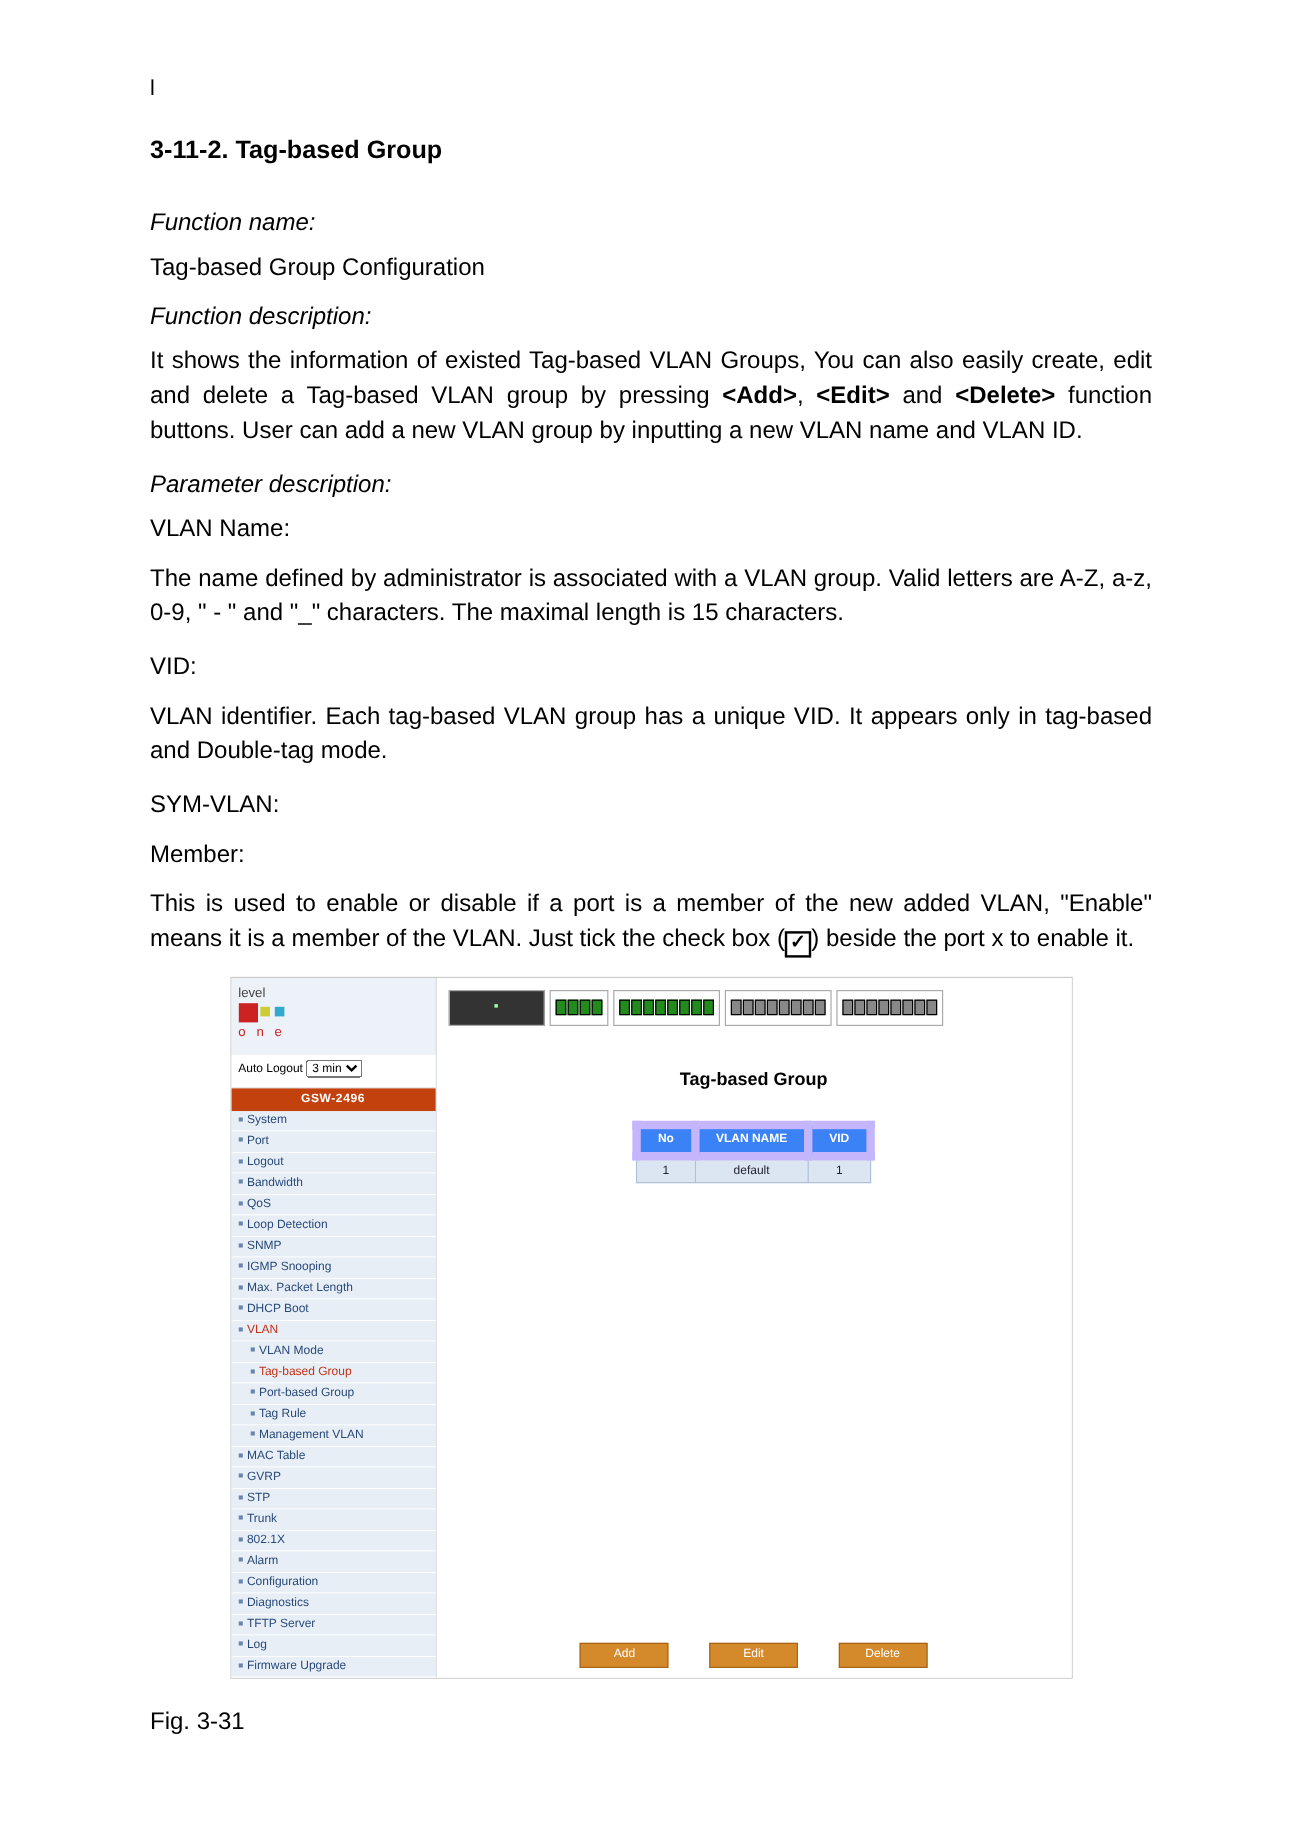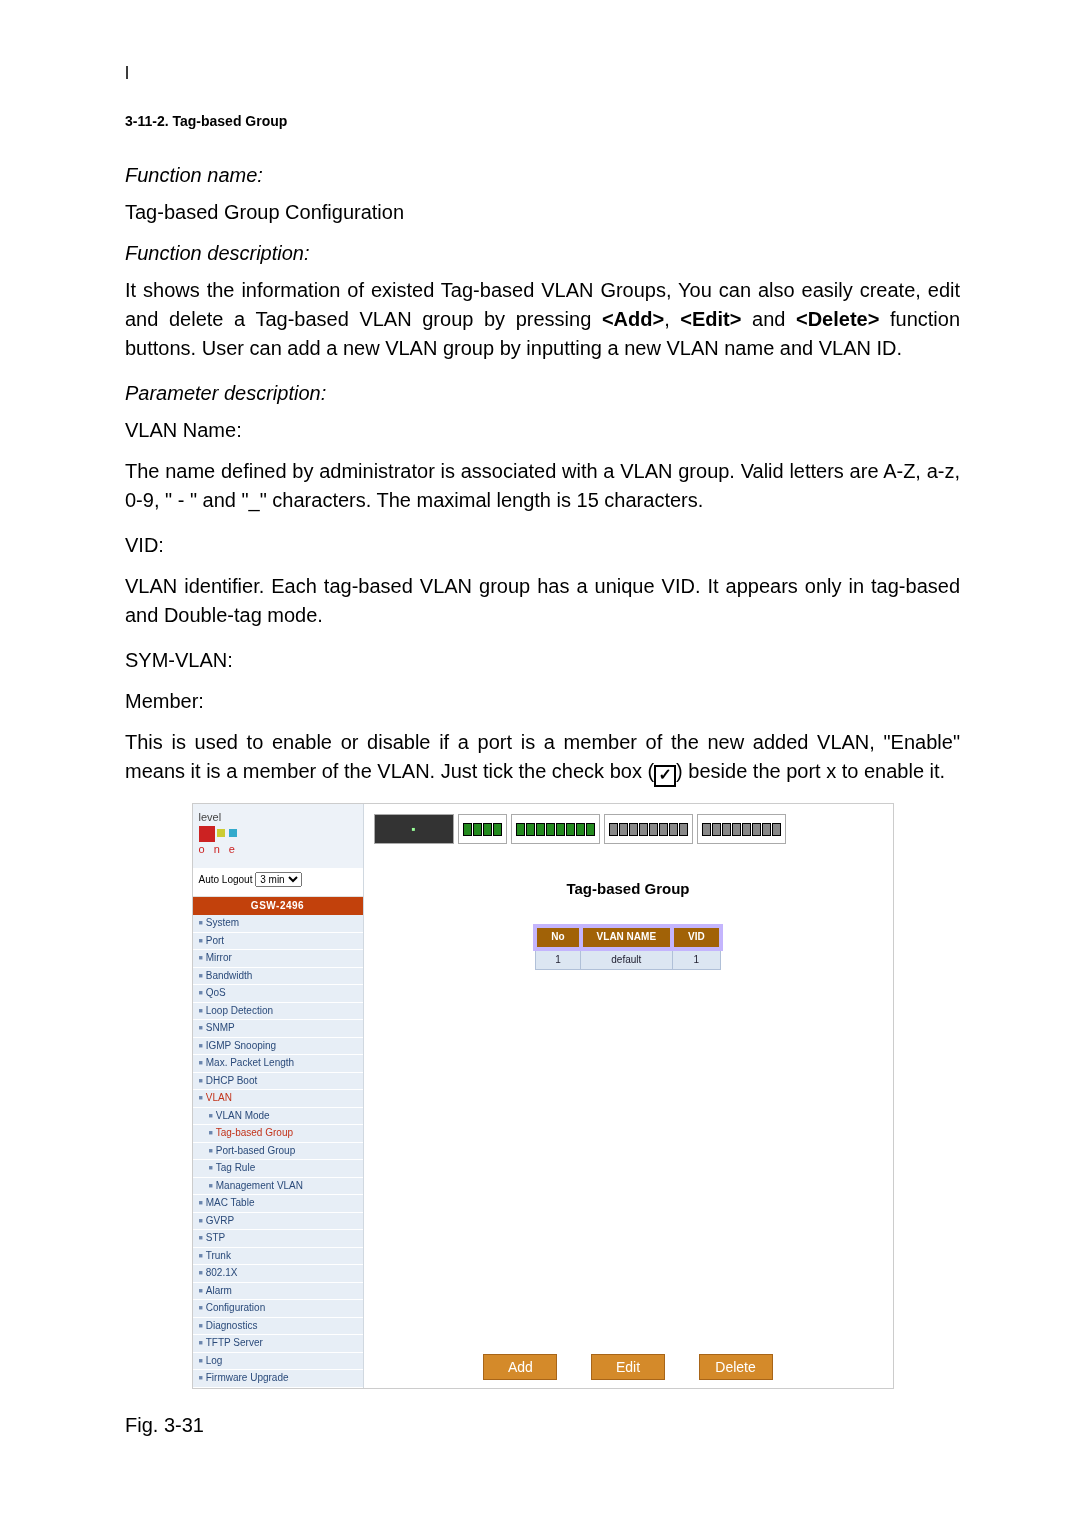--- a/index.html
+++ b/index.html
@@ -15,21 +15,21 @@
     box-sizing: border-box;
     font-size: 20px;
     line-height: 1.45;
   }
   .small-mark {
     margin-bottom: 25px;
     font-size: 18px;
   }
   .section-title {
     font-weight: bold;
-    font-size: 14px;
+    font-size: 21px;
     margin-bottom: 30px;
   }
   .fn-label {
     font-style: italic;
     margin: 4px 0 8px 0;
   }
   .indent-1 { margin-left: 40px; }
   .indent-2 { margin-left: 80px; }
   .para-justify {
     text-align: justify;
@@ -135,46 +135,46 @@
     text-align: center;
     font-size: 15px;
     margin: 0 0 24px 0;
   }
   .vtbl {
     margin: 0 auto;
     border-collapse: collapse;
     font-size: 10px;
   }
   .vtbl th {
-    background: #a16207;
+    background: #3b82f6;
     color: #fff;
     padding: 2px 14px;
     font-weight: bold;
-    border: 4px solid #c4b5fd;
+    border: 7px solid #c4b5fd;
   }
   .vtbl td {
     background: #dce6f2;
     padding: 2px 14px;
     text-align: center;
     border: 1px solid #b0c0d8;
     color:#223;
   }
   .btn-row {
     position: absolute;
     bottom: 8px;
     left: 0;
     right: 0;
     text-align: center;
   }
   .app-btn {
     display: inline-block;
     min-width: 52px;
     padding: 2px 10px;
     margin: 0 14px;
-    font-size: 14px;
+    font-size: 10px;
     color: #fff;
     background: #d48a2a;
     border: 1px solid #a86518;
     text-align:center;
     cursor:pointer;
   }
   .fig-caption {
     text-align: left;
     font-size: 20px;
     margin: 8px 0 40px 0;
@@ -227,21 +227,21 @@
       <div class="autologout">
         <span>Auto Logout</span>
         <select>
           <option>3 min</option>
         </select>
       </div>
       <div class="model-hdr">GSW-2496</div>
       <div id="nav-container">
           <div class="nav-item"><span class="bullet">■</span><span>System</span></div>
           <div class="nav-item"><span class="bullet">■</span><span>Port</span></div>
-          <div class="nav-item"><span class="bullet">■</span><span>Mirror</span></div>
+          <div class="nav-item"><span class="bullet">■</span><span>Logout</span></div>
           <div class="nav-item"><span class="bullet">■</span><span>Bandwidth</span></div>
           <div class="nav-item"><span class="bullet">■</span><span>QoS</span></div>
           <div class="nav-item"><span class="bullet">■</span><span>Loop Detection</span></div>
           <div class="nav-item"><span class="bullet">■</span><span>SNMP</span></div>
           <div class="nav-item"><span class="bullet">■</span><span>IGMP Snooping</span></div>
           <div class="nav-item"><span class="bullet">■</span><span>Max. Packet Length</span></div>
           <div class="nav-item"><span class="bullet">■</span><span>DHCP Boot</span></div>
           <div class="nav-item nav-cat"><span class="bullet">■</span><span>VLAN</span></div>
           <div class="nav-item nav-sub"><span class="bullet">■</span><span>VLAN Mode</span></div>
           <div class="nav-item nav-sub nav-active"><span class="bullet">■</span><span>Tag-based Group</span></div>

